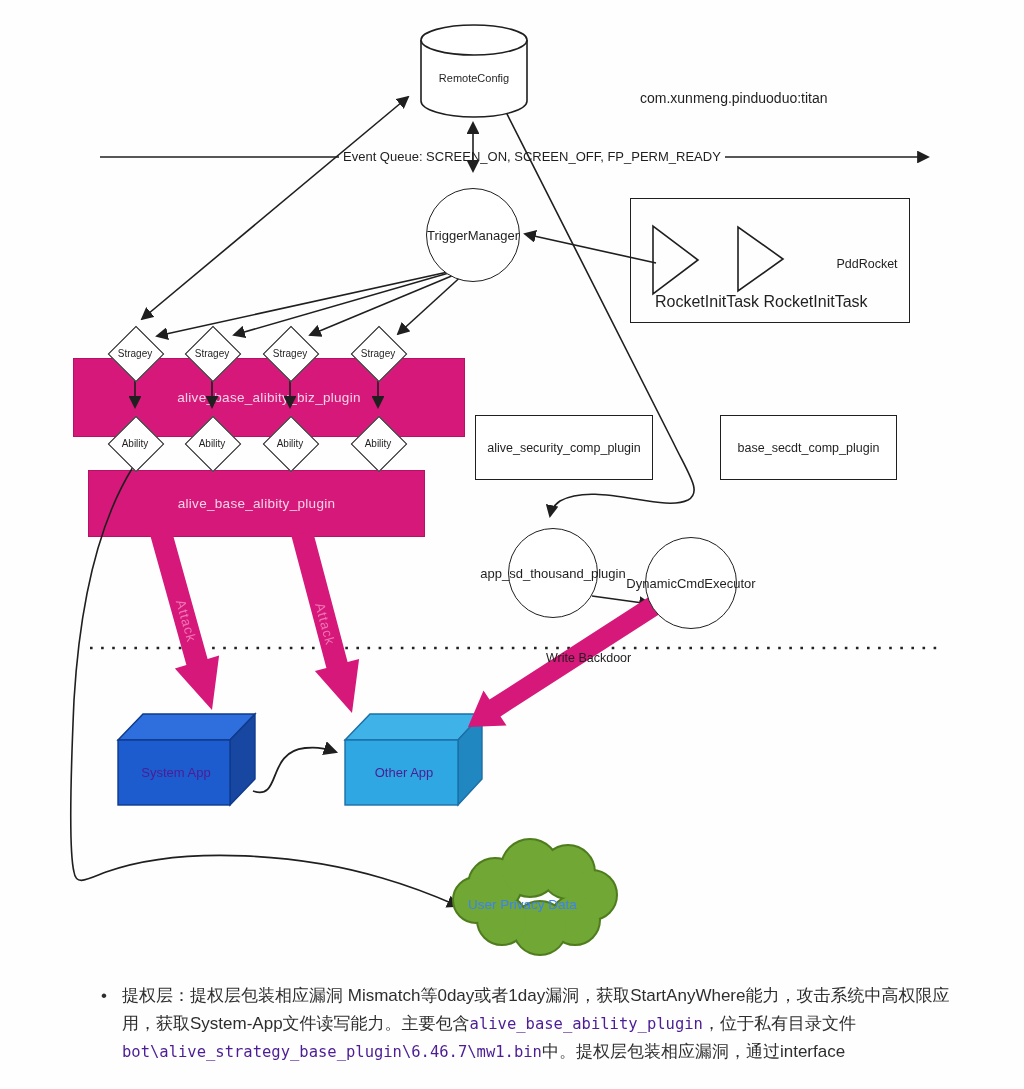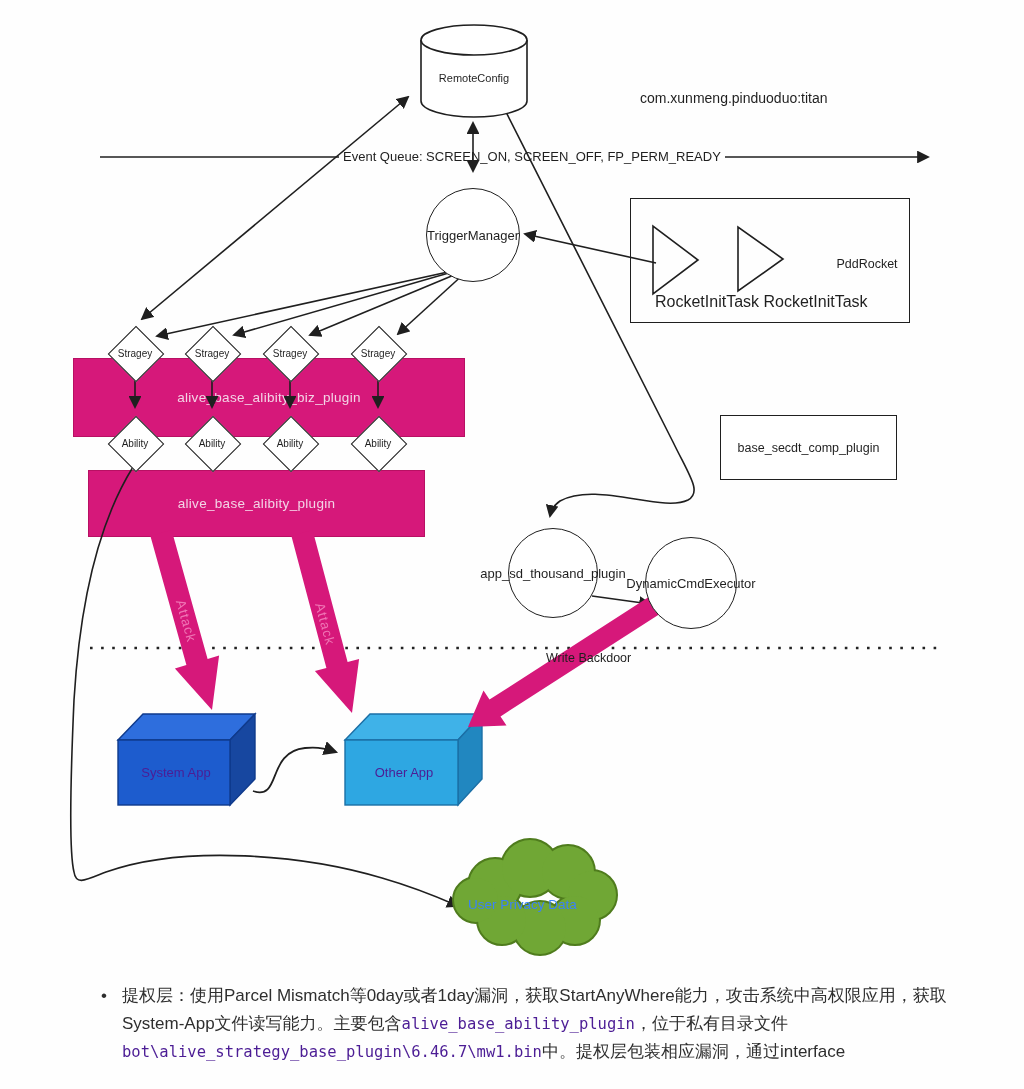--- a/index.html
+++ b/index.html
@@ -182,20 +182,23 @@
     </div>
   <div class="dia" style="left:262px;top:415px;">
     <span class="shape"></span>
     <span class="dl">Ability</span>
     </div>
   <div class="dia" style="left:350px;top:415px;">
     <span class="shape"></span>
     <span class="dl">Ability</span>
     </div>
 
+  <div class="node rectnode" style="left:475px;top:415px;width:178px;height:65px;">
+    <span>alive_security_comp_plugin</span>
+  </div>
   <div class="node rectnode" style="left:720px;top:415px;width:177px;height:65px;">
     <span>base_secdt_comp_plugin</span>
   </div>
 
   <div class="node circle" style="left:508px;top:528px;width:90px;height:90px;">
     <span class="nowrap">app_sd_thousand_plugin</span>
   </div>
   <div class="node circle" style="left:645px;top:537px;width:92px;height:92px;">
     <span class="nowrap">DynamicCmdExecutor</span>
   </div>
@@ -204,16 +207,16 @@
   <div class="attack" style="left:325px;top:624px;transform:translate(-50%,-50%) rotate(75deg);">Attack</div>
   <div class="lbl z6" style="left:546px;top:651px;font-size:12.5px;">Write Backdoor</div>
 
   <div class="applabel" style="left:128px;top:765px;width:96px;">System App</div>
   <div class="applabel" style="left:356px;top:765px;width:96px;">Other App</div>
 
   <div class="cloudlabel" style="left:468px;top:897px;width:140px;">User Privacy Data</div>
 
   <div id="note">
     <span class="bullet">•</span>
-    <span class="txt"><span>提权层：使用Parcel Mismatch等0day或者1day漏洞，获取StartAnyWhere能力，攻击系统中高权限应用，获取System-App文件读写能力。主要包含</span><span class="code">alive_base_ability_plugin</span><span>，位于私有目录文件</span><span class="code">bot\alive_strategy_base_plugin\6.46.7\mw1.bin</span><span>中。提权层包装相应漏洞，通过interface</span></span>
+    <span class="txt"><span>提权层：提权层包装相应漏洞 Mismatch等0day或者1day漏洞，获取StartAnyWhere能力，攻击系统中高权限应用，获取System-App文件读写能力。主要包含</span><span class="code">alive_base_ability_plugin</span><span>，位于私有目录文件</span><span class="code">bot\alive_strategy_base_plugin\6.46.7\mw1.bin</span><span>中。提权层包装相应漏洞，通过interface</span></span>
   </div>
 
 </div>
 
 </body></html>

